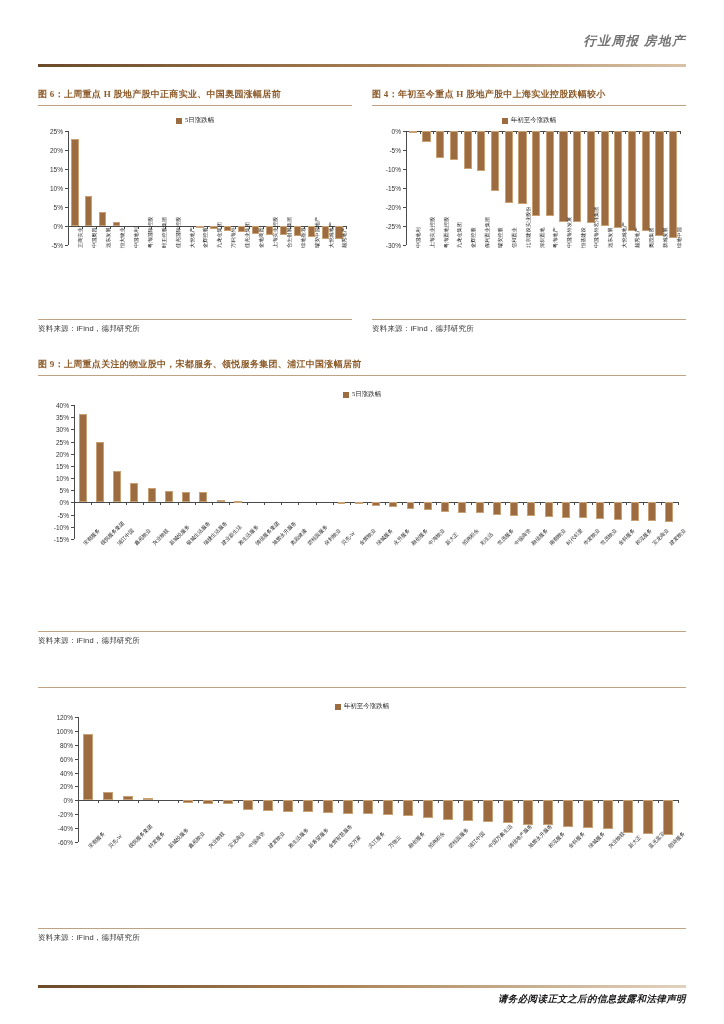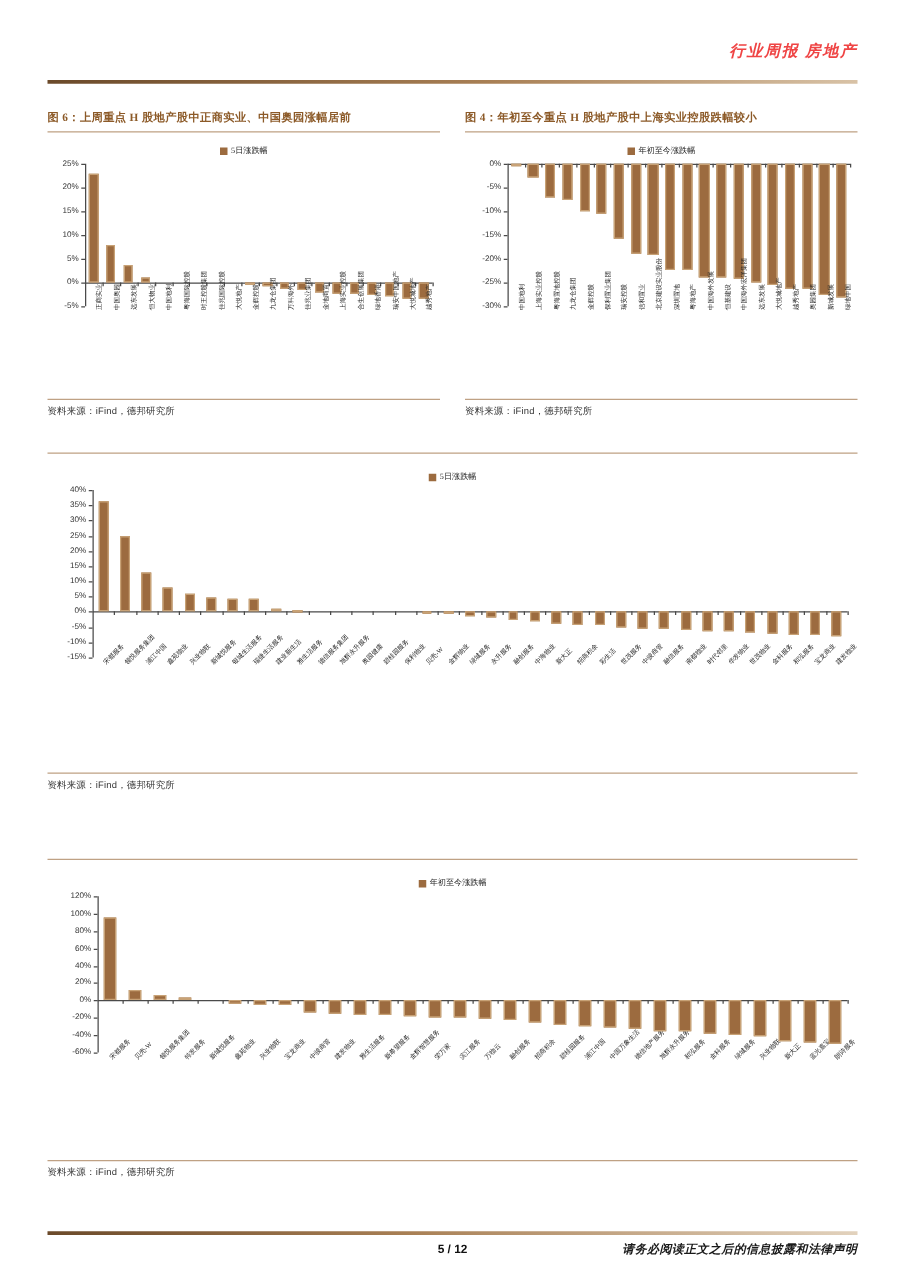--- a/index.html
+++ b/index.html
@@ -12,21 +12,21 @@
   .page { position: relative; width: 724px; height: 1024px; background:#fff; }
 
   
   .header { position:absolute; left:0; top:0; width:724px; height:72px; }
   .logo-wrap { position:absolute; left:38px; top:18px; display:flex; align-items:center; gap:7px; }
   .logo-mark { width:34px; height:34px; background:#8c6239; position:relative; overflow:hidden; }
   .logo-mark svg { position:absolute; left:0; top:0; }
   .logo-text { display:flex; flex-direction:column; justify-content:center; }
   .logo-cn { font-family:"Liberation Sans", sans-serif; font-size:13px; font-weight:bold; color:#6b4a2a; letter-spacing:1px; line-height:15px; }
   .logo-en { font-family:"Liberation Sans", sans-serif; font-size:4.5px; color:#8c6239; letter-spacing:0.4px; line-height:7px; }
-  .header-right { position:absolute; right:38px; top:33px; font-size:12.5px; color:#ef4444; letter-spacing:1.5px; font-style:italic; font-weight:bold; }
+  .header-right { position:absolute; right:38px; top:33px; font-size:12.5px; color:#737373; letter-spacing:1.5px; font-style:italic; font-weight:bold; }
   .header-rule { position:absolute; left:38px; top:64px; width:648px; height:3px;
       background:linear-gradient(to right,#6b4a2a 0%, #a98055 55%, #d8c2a6 100%); }
 
   
   .fig { position:absolute; }
   .fig-title { font-size:9px; font-weight:bold; color:#8c5a28; letter-spacing:.3px; line-height:13px; white-space:nowrap; font-family:"Liberation Serif", serif; }
   .fig-rule-top { height:1px; background:#bfa184; margin-top:4px; }
   .fig-rule-bottom { height:1px; background:#bfa184; }
   .fig-source { font-size:7.5px; color:#333; margin-top:4px; letter-spacing:.2px; }
   .fig-source .ff { font-family:"Liberation Sans", sans-serif; }
@@ -234,20 +234,21 @@
         <div class="xlab v" style="left: 289.85px; top: 121px;">新城发展</div>
         <div class="bar" title="绿地中国: -28.2%" style="left: 297.04px; top: 4px; width: 8.22px; height: 107.16px;"></div>
         <div class="tick-h" style="left: 308px; top: 4px;"></div>
         <div class="xlab v" style="left: 303.55px; top: 121px;">绿地中国</div>
       </div>
     <div class="fig-rule-bottom"></div>
     <div class="fig-source"><span>资料来源：</span><span class="ff">iFind，德邦研究所</span></div>
   </div>
 
   <div class="fig" id="fig9-box" style="left:38px; top:358px; width:648px;">
+    <div class="fig-title">图 9：上周重点关注的物业股中，宋都服务、领悦服务集团、浦江中国涨幅居前</div>
     <div class="fig-rule-top"></div>
     <div class="legend" style="margin-top:14px;">
       <span class="legend-swatch"></span>
       <span class="legend-label">5日涨跌幅</span>
     </div>
     <div class="chart" id="fig9-chart" style="height:230px; margin-top:2px;">
         <div class="yaxis-lab" style="top: 4px; width: 31px; right: 617px;">40%</div>
         <div class="tick-v" style="left: 33px; top: 4px;"></div>
         <div class="yaxis-lab" style="top: 16.1818px; width: 31px; right: 617px;">35%</div>
         <div class="tick-v" style="left: 33px; top: 16.1818px;"></div>
@@ -495,16 +496,15 @@
         <div class="xlab d" style="left: 609px; top: 132px; transform-origin: left top;">蓝光嘉宝</div>
         <div class="bar" title="朗诗服务: -50%" style="left: 625.4px; top: 87.3333px; width: 9.2px; height: 34.7222px;"></div>
         <div class="tick-h" style="left: 640px; top: 87.3333px;"></div>
         <div class="xlab d" style="left: 629px; top: 132px; transform-origin: left top;">朗诗服务</div>
       </div>
     <div class="fig-rule-bottom"></div>
     <div class="fig-source"><span>资料来源：</span><span class="ff">iFind，德邦研究所</span></div>
   </div>
 
   <div class="footer-rule"></div>
-  <div class="footer-page">5 / 12</div>
   <div class="footer-note">请务必阅读正文之后的信息披露和法律声明</div>
 
 </div>
 
 </body></html>

